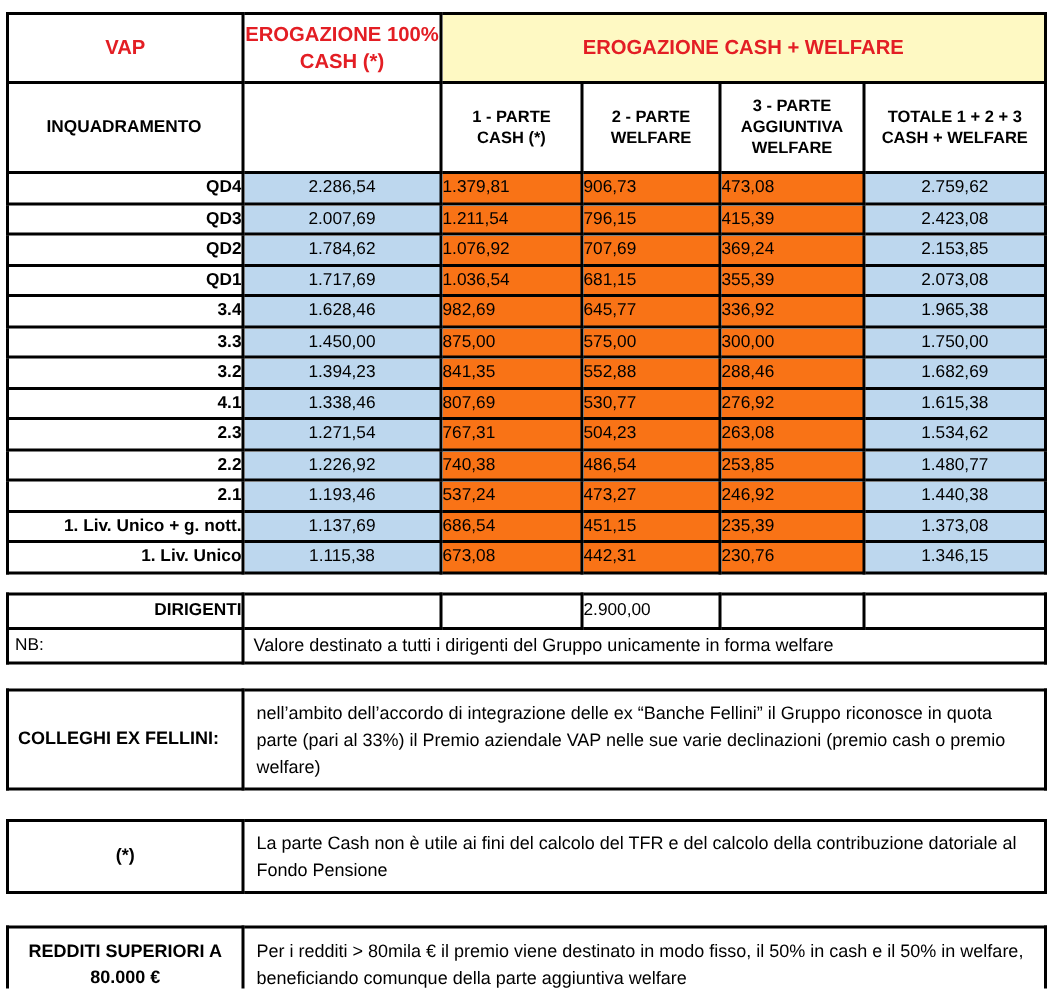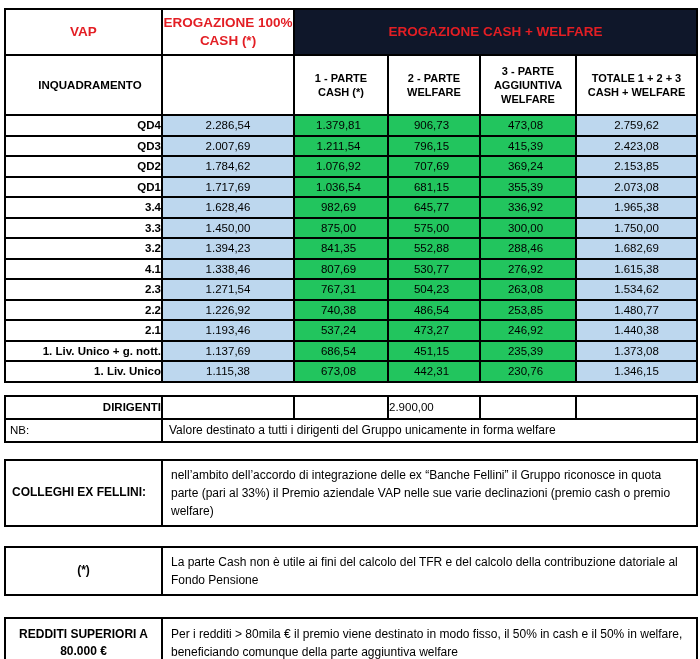--- a/index.html
+++ b/index.html
@@ -8,28 +8,28 @@
     font-family:"Liberation Sans",sans-serif;color:#000;
     position:relative;overflow:hidden;
   }
   table{border-collapse:collapse;table-layout:fixed;}
   td,th{border:2px solid #000;overflow:hidden;vertical-align:middle;padding:0;}
 
   
   .main-table{width:692px;margin:8px 0 0 4px;}
   .hdr-red{color:#e31e24;font-weight:700;font-size:13.5px;text-align:center;line-height:1.35;}
   .top-h{height:46px;}
-  .bg-hblue{background:#0f172a;}
+  .bg-hblue{background:#fef9c3;}
   .sub-h{height:60px;}
   .sub{font-weight:700;font-size:11px;text-align:center;line-height:1.3;padding:0 4px;}
-  .sub-left{font-weight:700;font-size:11.5px;text-align:center;padding-left:13px;}
+  .sub-left{font-weight:700;font-size:11.5px;text-align:left;padding-left:25px;}
   .data-row td{height:18.5px;}
   .cell-label{font-weight:700;font-size:11.5px;text-align:right;padding-left:4px;background:#fff;}
   .cell-blue{background:#BDD7EE;font-weight:400;font-size:11.5px;text-align:center;}
-  .cell-num{font-size:11.5px;text-align:center;padding-right:5px;background:#22c55e;}
+  .cell-num{font-size:11.5px;text-align:left;padding-right:5px;background:#f97316;}
 
   
   .dir-table{width:692px;margin:12px 0 0 4px;}
   .dir-table td{height:21px;}
   .dir-label{font-weight:700;font-size:11.5px;text-align:right;padding-left:4px;}
   .dir-num{font-size:11.5px;padding-right:5px;margin-top:36px;}
   .nb-label{font-size:11.5px;text-align:left;padding-left:4px;}
   .nb-text{font-size:12px;text-align:left;padding-left:6px;}
 
   

